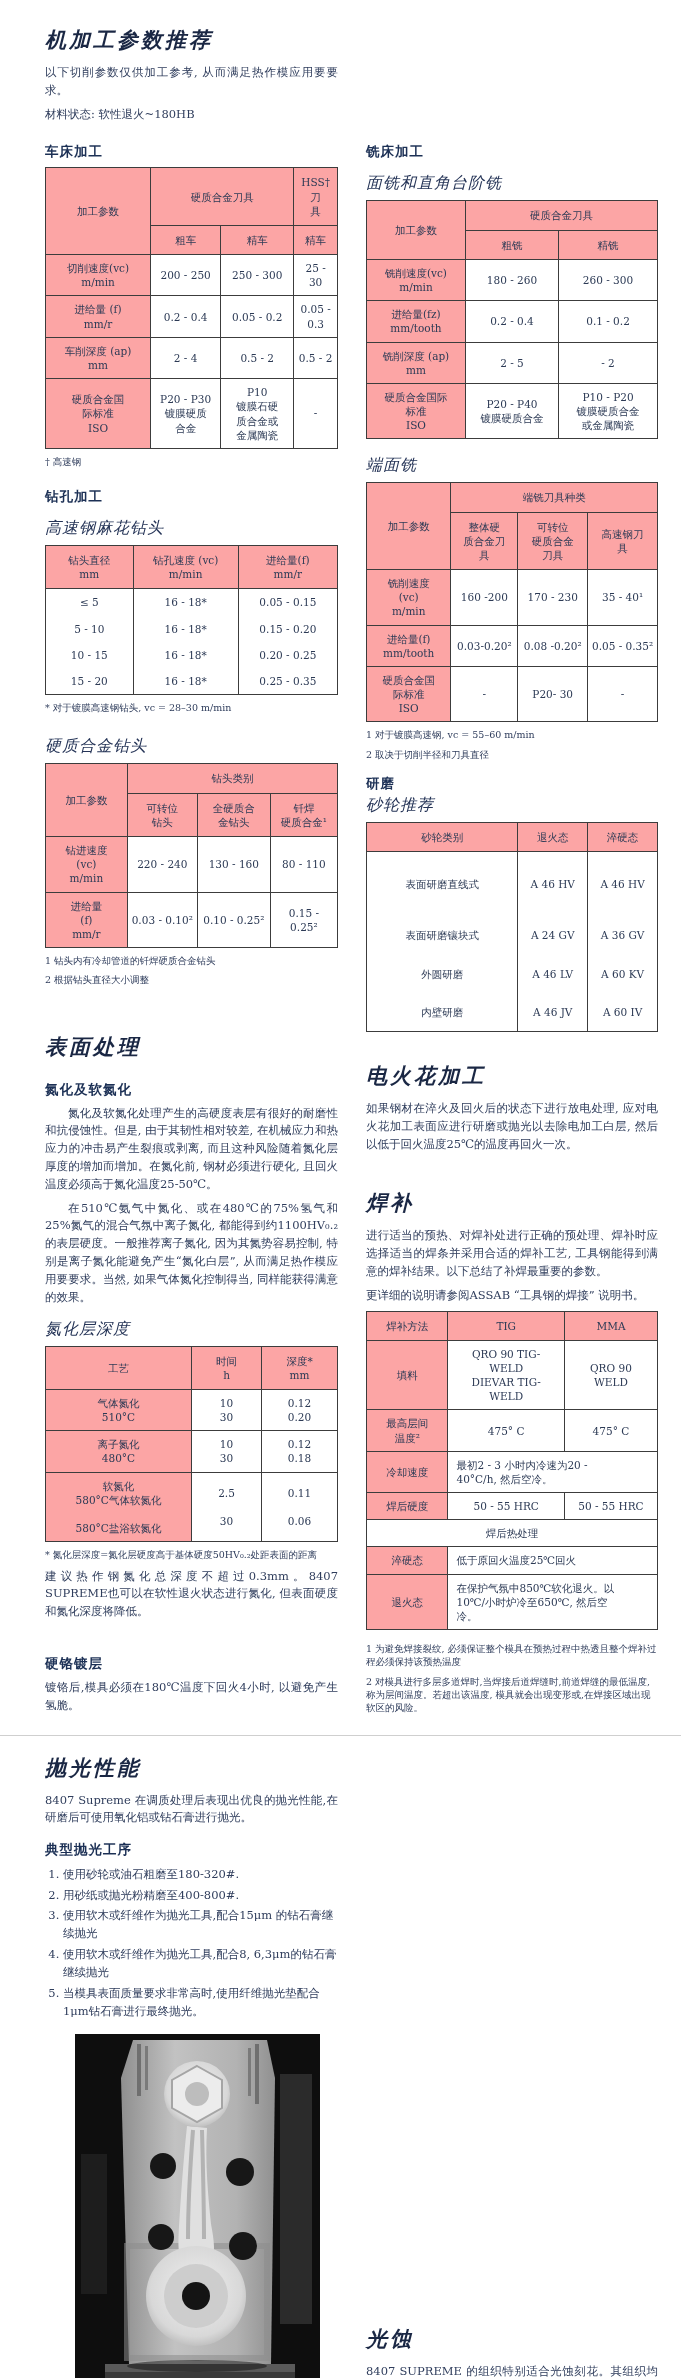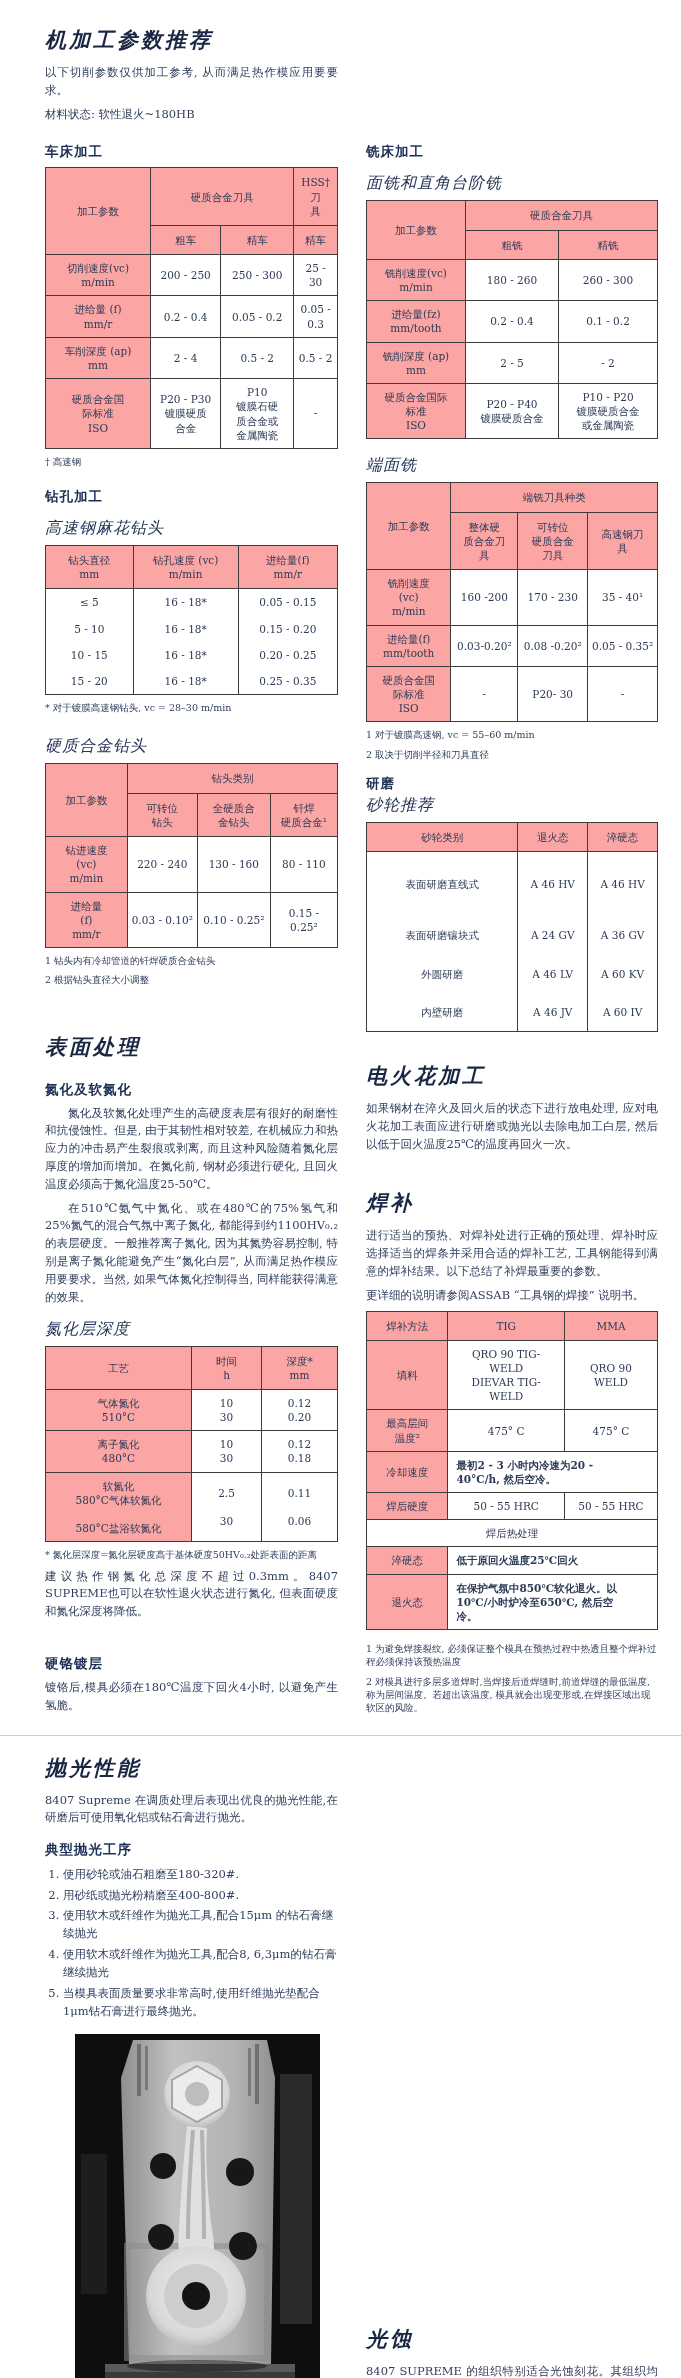--- a/index.html
+++ b/index.html
@@ -16,21 +16,21 @@
   .para{font-size:11.5px;line-height:1.55;text-align:justify;margin:6px 0;color:#2f3d5c;}
   .indent{text-indent:2em;}
   .fn{font-size:9.5px;line-height:1.4;color:#2f3d5c;margin:6px 0;white-space:pre-line;}
 
   .tbl{border-collapse:collapse;width:100%;table-layout:fixed;font-size:10.5px;color:#2c3a55;margin:6px 0 4px;border:1.5px solid #3c3c3c;}
   .tbl th,.tbl td{border:1px solid #3c3c3c;padding:6px 3px;text-align:center;vertical-align:middle;white-space:pre-line;font-weight:normal;line-height:1.35;}
   .tbl thead th{padding:7px 3px;}
   .tbl .lbl{background:#fca5a5;margin-left:48px;}
   .tbl tbody td{background:#ffffff;}
   .tbl.no-rowlines tbody td{border-top:0;border-bottom:0;}
-  .tbl td.tl{text-align:left;padding-left:8px;font-weight:bold;}
+  .tbl td.tl{text-align:left;padding-left:8px;}
   .tbl td.ctr{text-align:center;}
 
   hr.divider{border:0;border-top:1px solid #cfcfcf;margin:14px 0 2px;}
 
   ol.steps{margin:4px 0 14px;padding-left:18px;font-size:11.5px;line-height:1.6;color:#2f3d5c;}
   ol.steps li{margin:2px 0;}
 
   .photo{margin:10px 0 16px 30px;width:245px;height:372px;}
 </style>
 </head>

